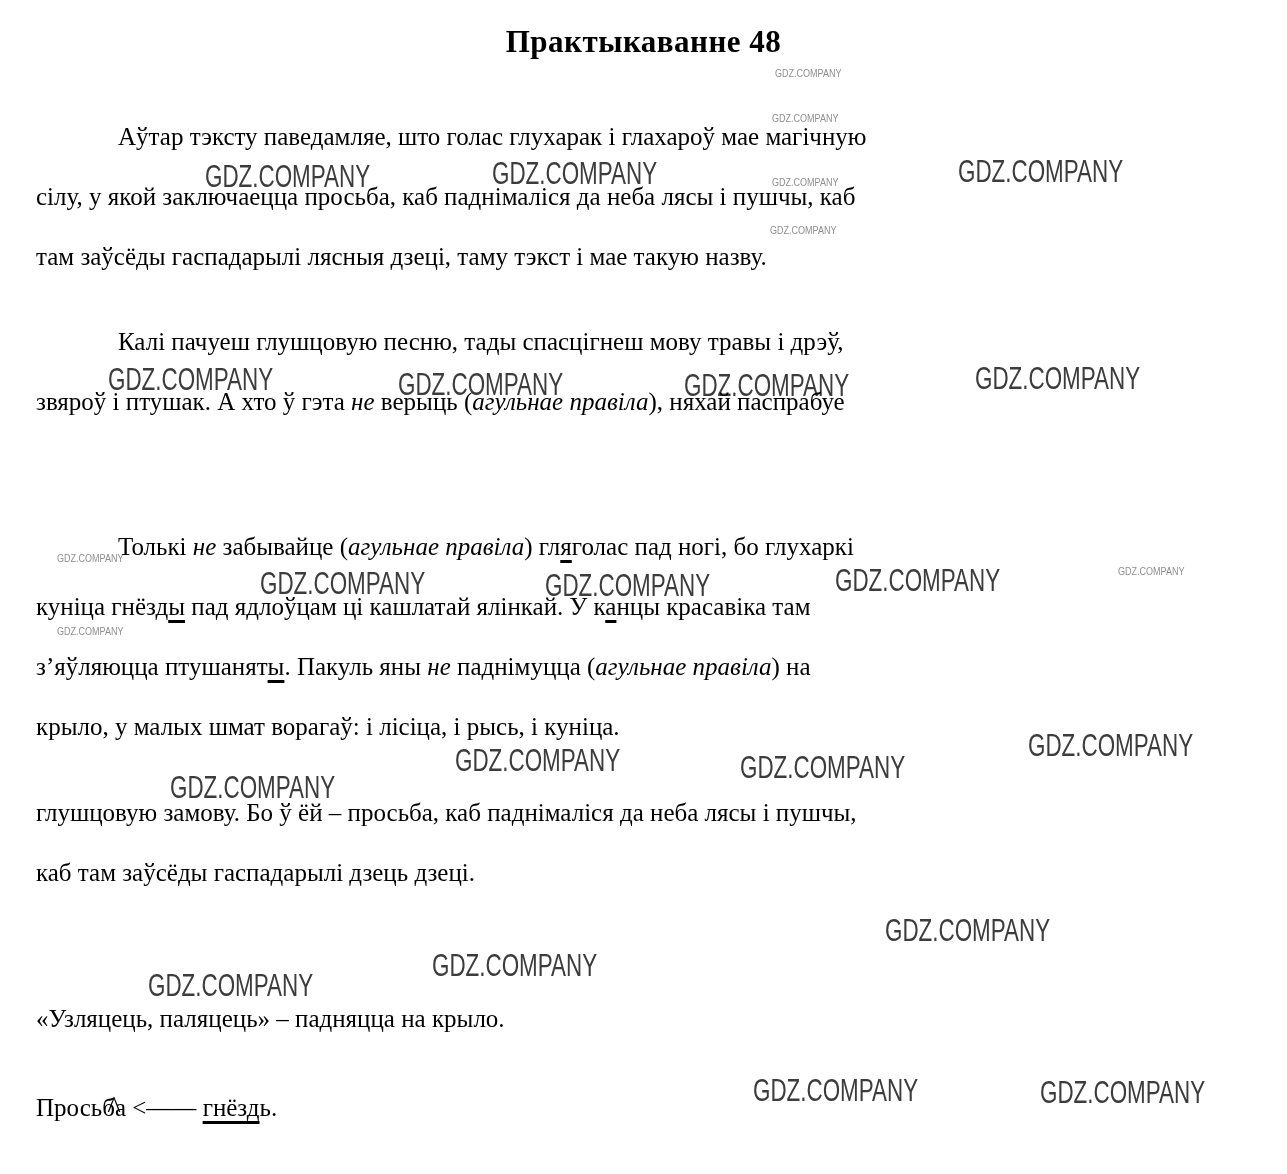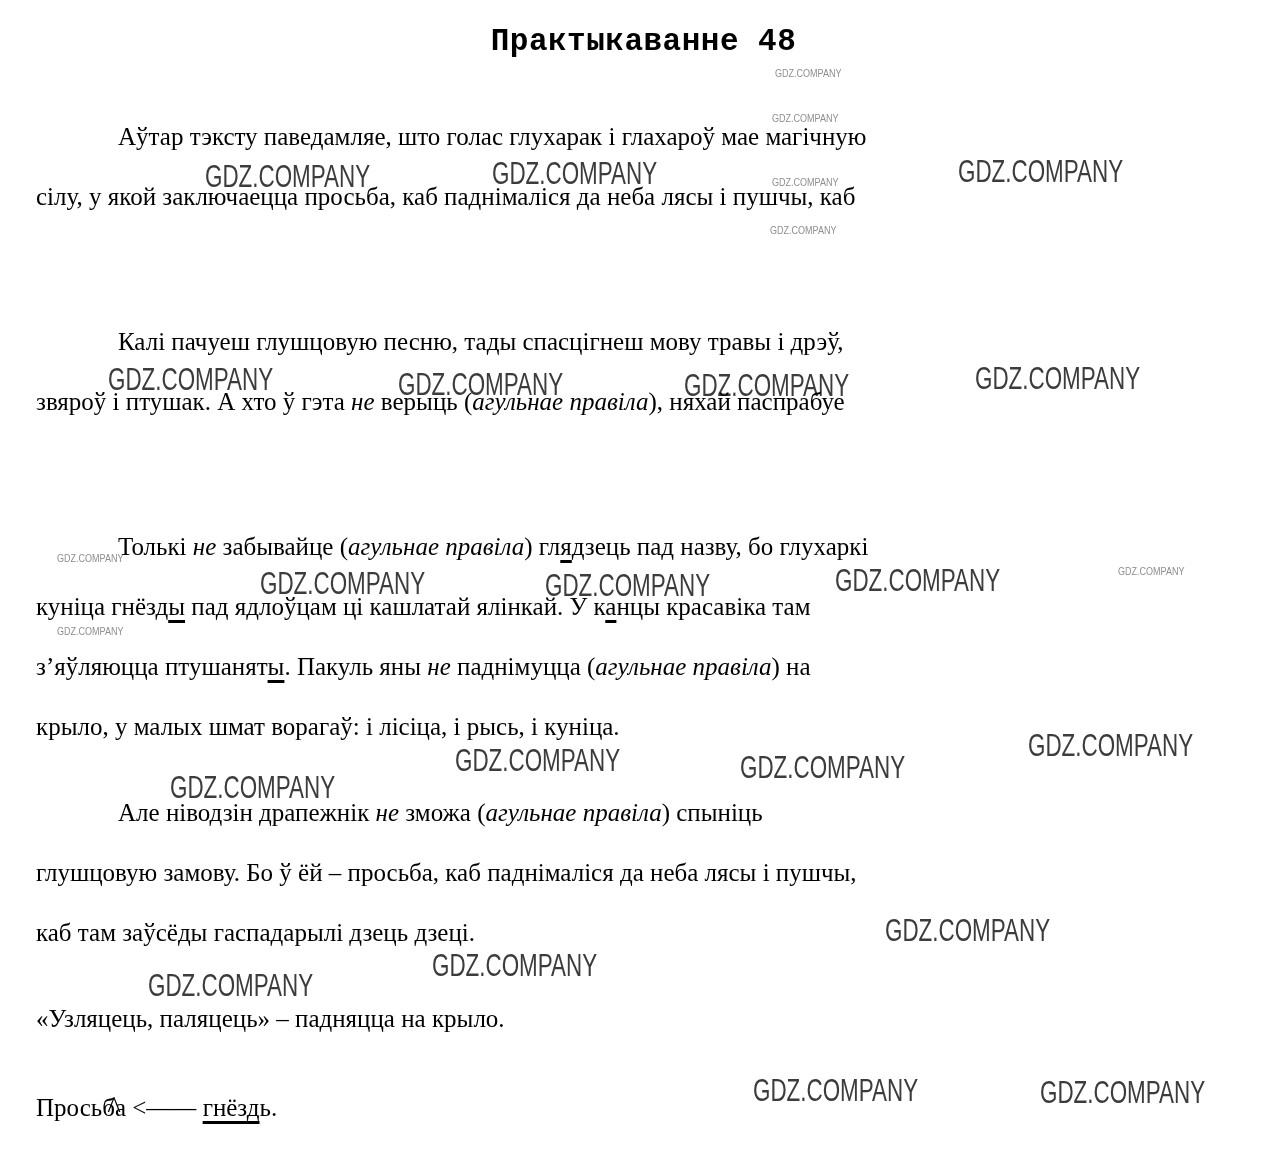--- a/index.html
+++ b/index.html
@@ -12,21 +12,20 @@
     color:#000;
   }
   .title{
     position:absolute;
     top:22px;left:0;width:100%;
     text-align:center;
     font-size:31px;
     font-weight:bold;
     line-height:40px;
     letter-spacing:0.5px;
-    font-family:Liberation Mono, monospace;
   }
   .para{
     position:absolute;
     left:36px;right:20px;
     font-size:25px;
     line-height:60px;
   }
   .line{white-space:nowrap;}
   .line.indent{padding-left:82px;}
   .i{font-style:italic;}
@@ -93,33 +92,33 @@
       <div class="wm large" style="left: 885px; top: 914px;">GDZ.COMPANY</div>
       <div class="wm large" style="left: 432px; top: 949px;">GDZ.COMPANY</div>
       <div class="wm large" style="left: 148px; top: 969px;">GDZ.COMPANY</div>
       <div class="wm large" style="left: 753px; top: 1074px;">GDZ.COMPANY</div>
       <div class="wm large" style="left: 1040px; top: 1076px;">GDZ.COMPANY</div>
     </div>
   <div class="title">Практыкаванне 48</div>
   <div class="para" style="top:107px">
       <div class="line indent"><span>Аўтар тэксту паведамляе, што голас глухарак і глахароў мае магічную</span></div>
       <div class="line"><span>сілу, у якой заключаецца просьба, каб паднімаліся да неба лясы і пушчы, каб</span></div>
+      <div class="line"><span>там заўсёды гаспадарылі лясныя дзеці, таму тэкст і мае такую назву.</span></div>
     </div>
   <div class="para" style="top:312px">
       <div class="line indent"><span>Калі пачуеш глушцовую песню, тады спасцігнеш мову травы і дрэў,</span></div>
       <div class="line"><span>звяроў і птушак. А хто ў гэта </span><span class="i">не</span><span> верыць (</span><span class="i">агульнае правіла</span><span>), няхай паспрабуе</span></div>
     </div>
   <div class="para" style="top:517px">
-      <div class="line indent"><span>Толькі </span><span class="i">не</span><span> забывайце (</span><span class="i">агульнае правіла</span><span>) гл</span><span class="u">я</span><span>дзець пад назву, бо глухаркі</span></div>
+      <div class="line indent"><span>Толькі </span><span class="i">не</span><span> забывайце (</span><span class="i">агульнае правіла</span><span>) гл</span><span class="u">я</span><span>голас пад ногі, бо глухаркі</span></div>
       <div class="line"><span>куніца гнёзд</span><span class="u">ы</span><span> пад ядлоўцам ці кашлатай ялінкай. У к</span><span class="u">а</span><span>нцы красавіка там</span></div>
       <div class="line"><span>з’яўляюцца птушанят</span><span class="u">ы</span><span>. Пакуль яны </span><span class="i">не</span><span> паднімуцца (</span><span class="i">агульнае правіла</span><span>) на</span></div>
       <div class="line"><span>крыло, у малых шмат ворагаў: і лісіца, і рысь, і куніца.</span></div>
     </div>
   <div class="para" style="top:783px">
-      <div class="line indent"><span>Але ніводзін драпежнік </span><span class="i">не</span><span> зможа (</span><span class="i">агульнае правіла</span><span>) спыніць</span></div>
       <div class="line"><span>глушцовую замову. Бо ў ёй – просьба, каб паднімаліся да неба лясы і пушчы,</span></div>
       <div class="line"><span>каб там заўсёды гаспадарылі дзець дзеці.</span></div>
     </div>
   <div class="para" style="top:989px">
       <div class="line"><span>«Узляцець, паляцець» – падняцца на крыло.</span></div>
     </div>
   <div class="para" style="top:1078px">
       <div class="line"><span>Прось</span><span class="caret">ба</span><span> &lt;—— </span><span class="u">гнёзд</span><span>ь.</span></div>
     </div>
 </div>

